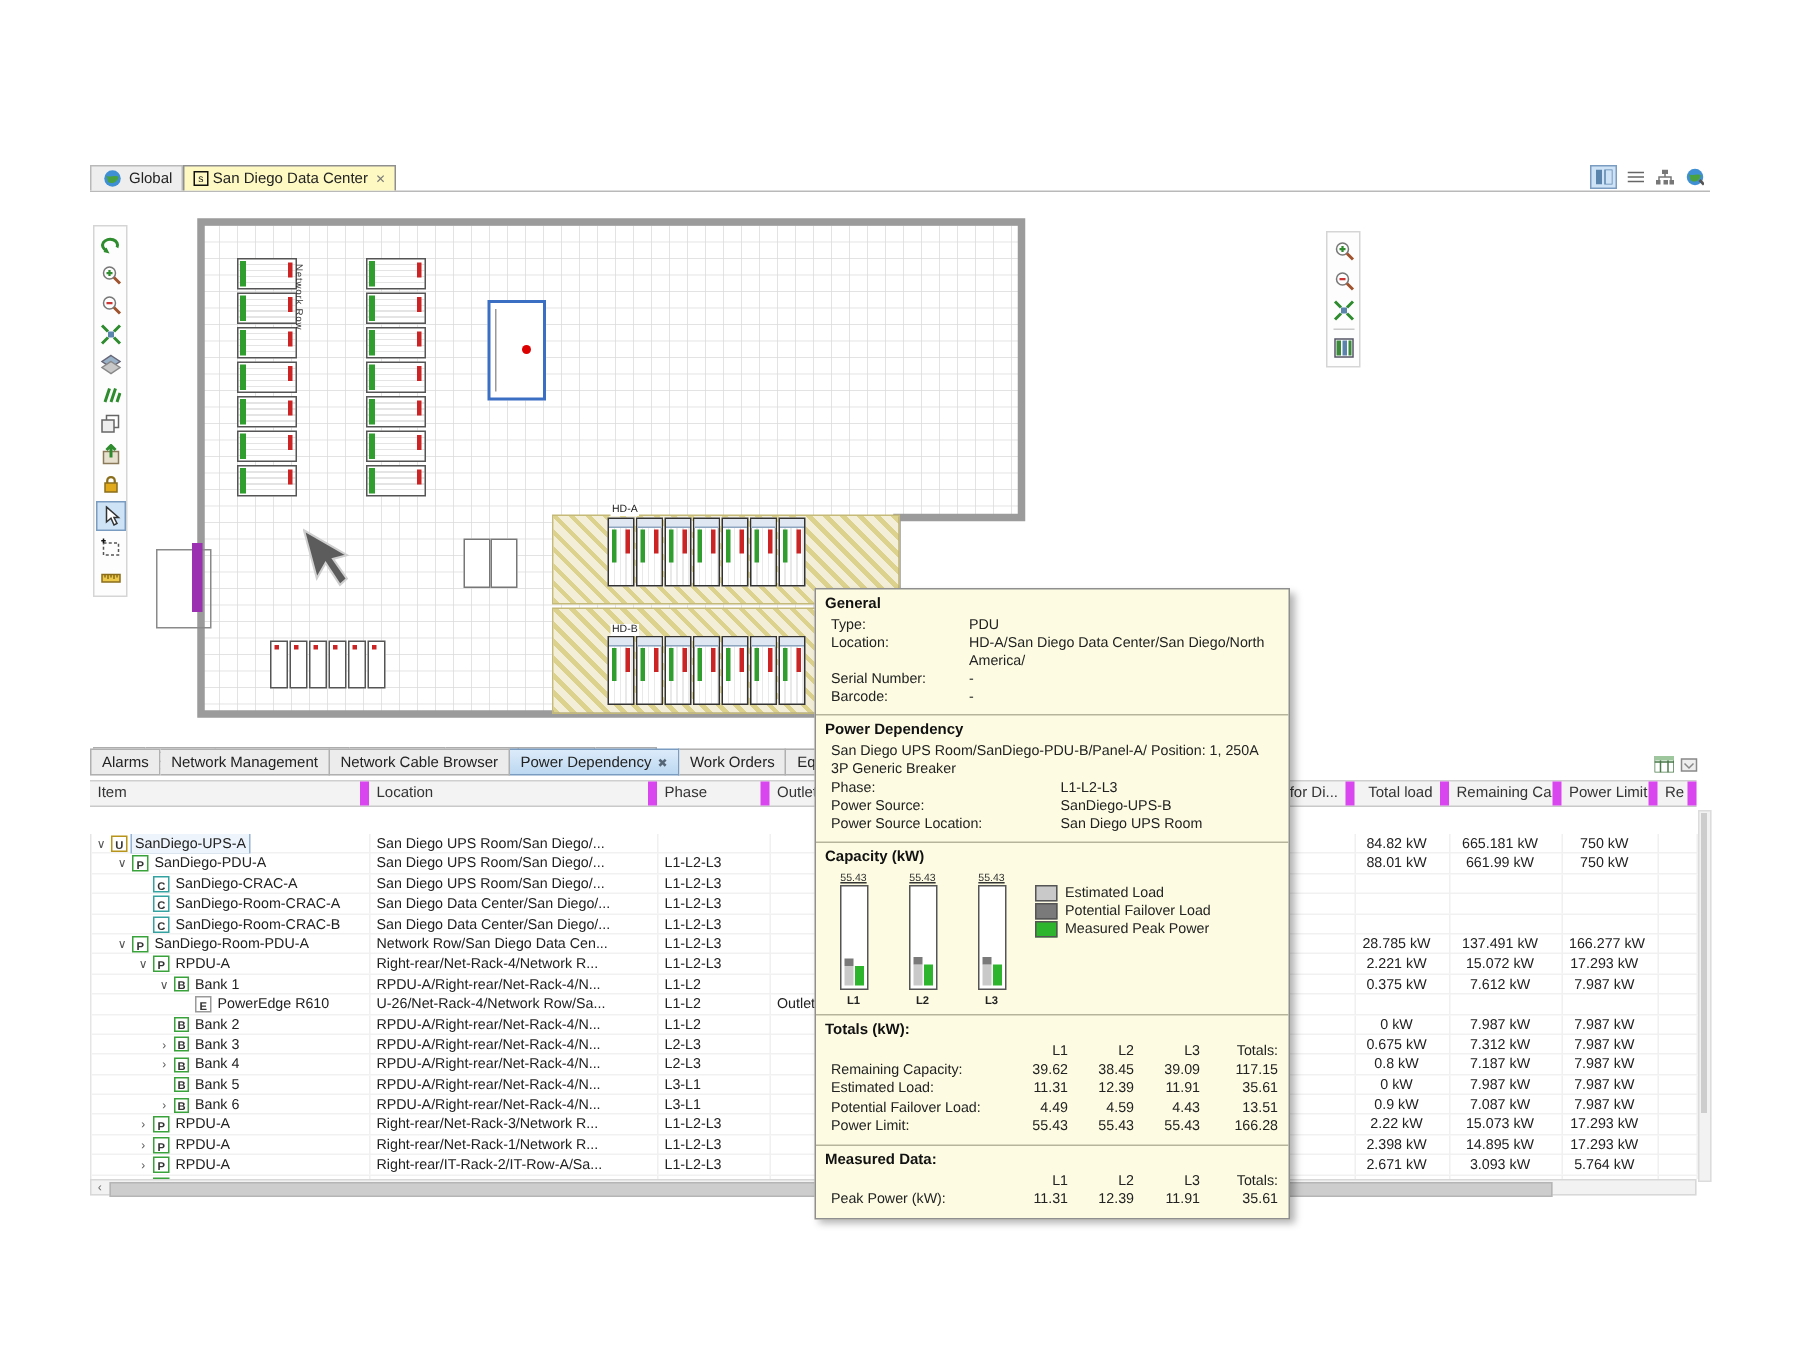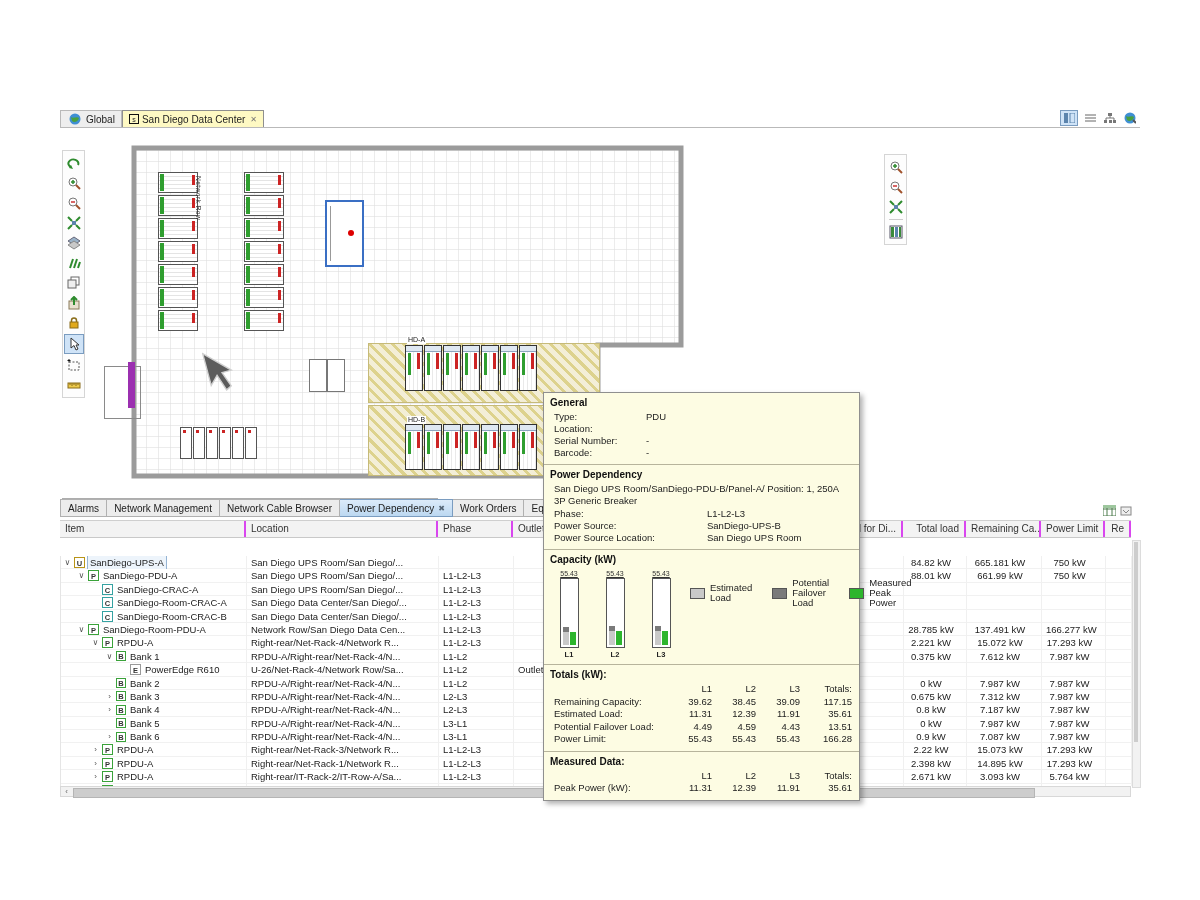--- a/index.html
+++ b/index.html
@@ -30,21 +30,21 @@
   .panel{position:absolute;left:0;top:390px;width:1080px;height:281px}
   .ptabs{position:absolute;left:0;top:0;height:17px;display:flex;font-size:10px;align-items:flex-end}
   .ptab{display:inline-flex;align-items:center;gap:4px;height:16px;padding:0 7px;border:1px solid #b0b0b0;border-left:none;background:#ececec;white-space:nowrap}
   .ptab:first-child{border-left:1px solid #b0b0b0}
   .ptab.active{background:linear-gradient(#dcebfa,#bcd8f1);border-color:#7a9cc0}
   .ptab .close{font-size:8px;color:#567}
   .pricons{position:absolute;right:8px;top:2px;display:flex;gap:4px}
   .grid-table{position:absolute;left:0;top:20px;width:1071px}
   .thead,.trow{display:grid;grid-template-columns:186px 192px 75px 72px 318px 63px 75px 64px 26px}
   .thead{height:16px;background:#f3f3f3;border-top:1px solid #cfcfcf;border-bottom:1px solid #c9c9c9;font-size:10px;color:#333;align-items:center}
-  .thead>div{padding:0 5px;border-right:2px solid #d946ef;height:16px;line-height:16px;overflow:hidden;white-space:nowrap}
+  .thead>div{padding:0 5px;border-right:6px solid #d946ef;height:16px;line-height:16px;overflow:hidden;white-space:nowrap}
   .thead>div.num{text-align:right}
   .tbody{position:absolute;left:0;top:36px;width:1071px;height:230px;overflow:hidden;border-left:1px solid #e5e5e5}
   .trow{height:13.4px;align-items:center;font-size:9.5px;border-bottom:1px solid #f1f1f1;box-sizing:border-box}
   .trow>div{overflow:hidden;white-space:nowrap;border-right:1px solid #f0f0f0;height:13px;line-height:13px;padding:0 4px;box-sizing:border-box}
   .trow>div.tree{display:flex;align-items:center;gap:2px;padding:0 0 0 2px}
   .trow .num{text-align:center;padding-right:12px}
   .exp{width:9px;display:inline-block;color:#555;font-size:8px;text-align:center;flex:none}
   .ticon{width:11px;height:11px;border:1px solid #888;background:#fff;font-size:7.5px;line-height:11px;text-align:center;flex:none;color:#333;font-weight:bold;box-sizing:border-box}
   .ticon.U{border-color:#b89418}
   .ticon.P{border-color:#3aa23a}
@@ -95,21 +95,21 @@
   
   .gaugewrap{display:flex;align-items:flex-start;gap:18px;padding:2px 0 0 4px}
   .gauges{display:flex;gap:24px}
   .gauge{display:flex;flex-direction:column;align-items:center;width:22px}
   .gmax{font-size:7px;color:#333;text-decoration:underline;margin-bottom:1px}
   .gbar{width:17px;height:68px;border:1px solid #555;background:#fff;position:relative}
   .gest{position:absolute;left:2px;bottom:2px;width:6px;background:#c9c9c9}
   .gfail{position:absolute;left:2px;width:6px;background:#7a7a7a}
   .gmeas{position:absolute;right:2px;bottom:2px;width:6px;background:#2db52d}
   .gph{font-size:7.5px;margin-top:2px;font-weight:bold}
-  .legend{display:flex;gap:20px;padding-top:8px}
+  .legend{display:flex;flex-direction:column;gap:1px;padding-top:8px}
   .litem{display:flex;align-items:center;gap:5px;line-height:10px}
   .lsw{width:13px;height:9px;border:1px solid #555;flex:none}
   
   .prow{display:grid;grid-template-columns:118px 40px 44px 44px 52px;line-height:12.5px}
   .prow span{text-align:right}
   .prow span:first-child{text-align:left}
 </style>
 </head>
 <body>
 
@@ -697,20 +697,21 @@
 <div class="popup">
   <div class="sec g">
     <h4>General</h4>
     <div id="generalRows">
         <div class="kv">
           <span class="k">Type:</span>
           <span class="v">PDU</span>
         </div>
         <div class="kv">
           <span class="k">Location:</span>
+          <span class="v">HD-A/San Diego Data Center/San Diego/North America/</span>
         </div>
         <div class="kv">
           <span class="k">Serial Number:</span>
           <span class="v">-</span>
         </div>
         <div class="kv">
           <span class="k">Barcode:</span>
           <span class="v">-</span>
         </div>
       </div>

